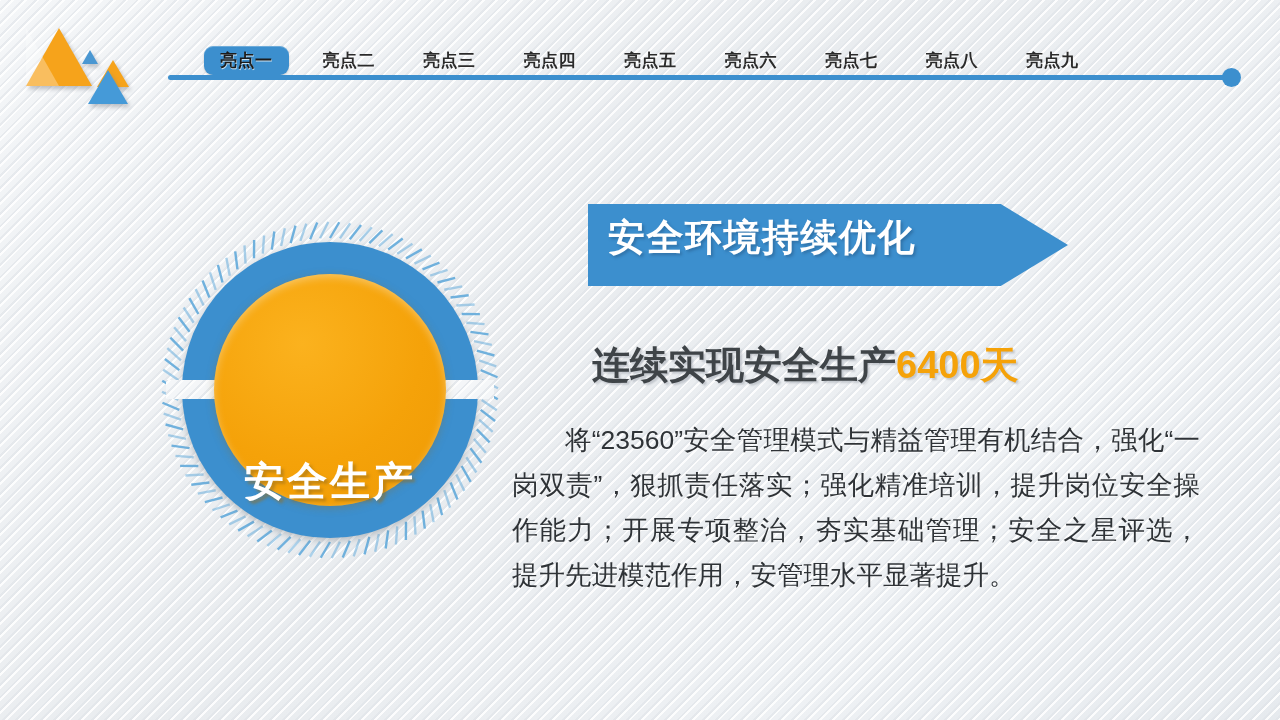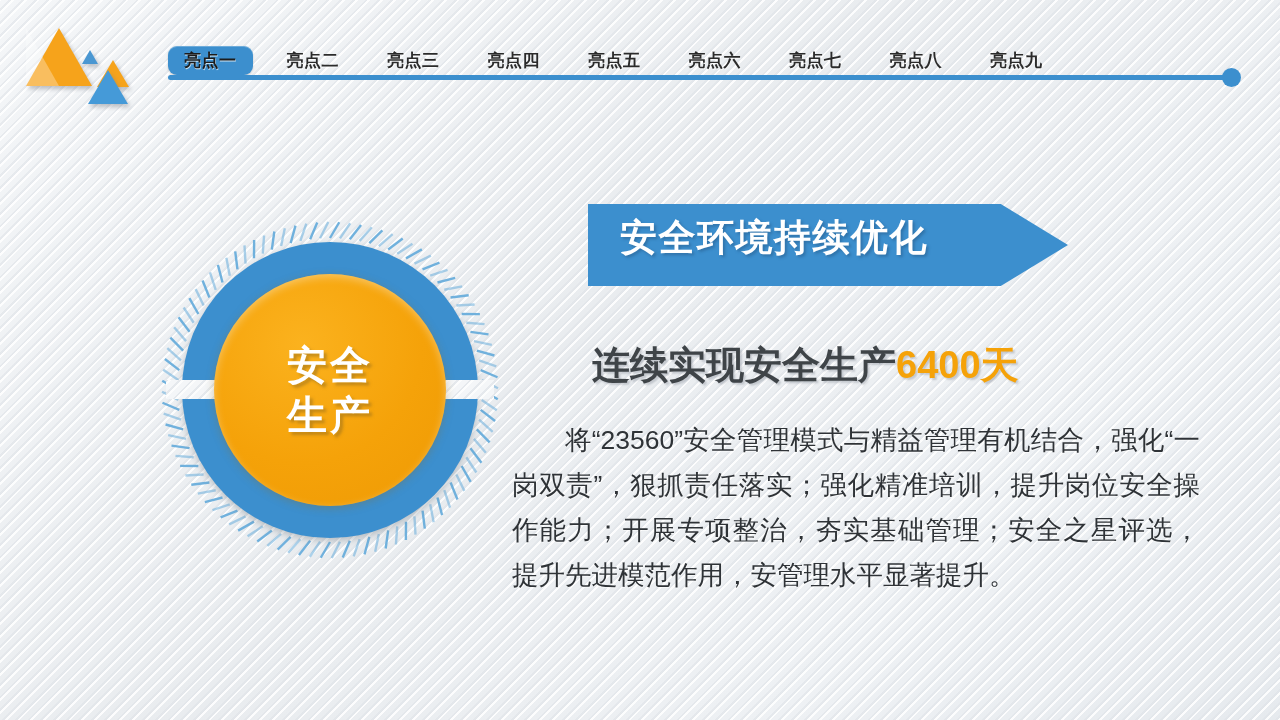--- a/index.html
+++ b/index.html
@@ -106,20 +106,21 @@
     white-space: nowrap;
     line-height: 1;
     text-shadow: 0.6px 0.6px 0 rgba(255,255,255,0.7);
   }
   .nav-item.active {
     background: #3C8FCE;
     border-radius: 9px;
     color: #1c1c1c;
     box-shadow: inset 0 1px 0 rgba(255,255,255,0.25), 0 1px 2px rgba(90,100,110,0.30);
     padding: 6px 16px;
+    margin-left: 36px;
   }
 
   
   #nav-line {
     position: absolute;
     left: 168px;
     top: 75px;
     width: 1062px;
     height: 5px;
     background: #3C8FCE;
@@ -181,22 +182,22 @@
 
   #inner-circle {
     position: absolute;
     left: 54px; top: 54px;
     width: 232px;
     height: 232px;
     border-radius: 50%;
     background: radial-gradient(circle at 38% 30%, #FBB21E 0%, #F5A209 55%, #EE9A04 100%);
     box-shadow: inset 0 3px 8px rgba(255,255,255,0.35), 0 2px 8px rgba(140,110,40,0.35);
     display: flex;
-    flex-direction: column;
-    align-items: center;
+    flex-direction: row;
+    align-items: flex-end;
     justify-content: center;
   }
   .circle-line {
     color: #ffffff;
     font-size: 40px;
     font-weight: bold;
     letter-spacing: 3px;
     line-height: 1.25;
     text-shadow: 3px 3px 3px rgba(150,110,30,0.55);
   }
@@ -212,21 +213,21 @@
   #banner-shape {
     position: absolute;
     left: 0; top: 0;
     width: 480px;
     height: 82px;
     background: #3C8FCE;
     clip-path: polygon(0 0, 86% 0, 100% 50%, 86% 100%, 0 100%);
   }
   #banner-text {
     position: absolute;
-    left: 32px;
+    left: 20px;
     top: 0;
     height: 68px;
     display: flex;
     align-items: center;
     color: #ffffff;
     font-size: 37px;
     font-weight: bold;
     letter-spacing: 1.5px;
     text-shadow: 2px 2px 3px rgba(30,70,110,0.40);
     white-space: nowrap;

